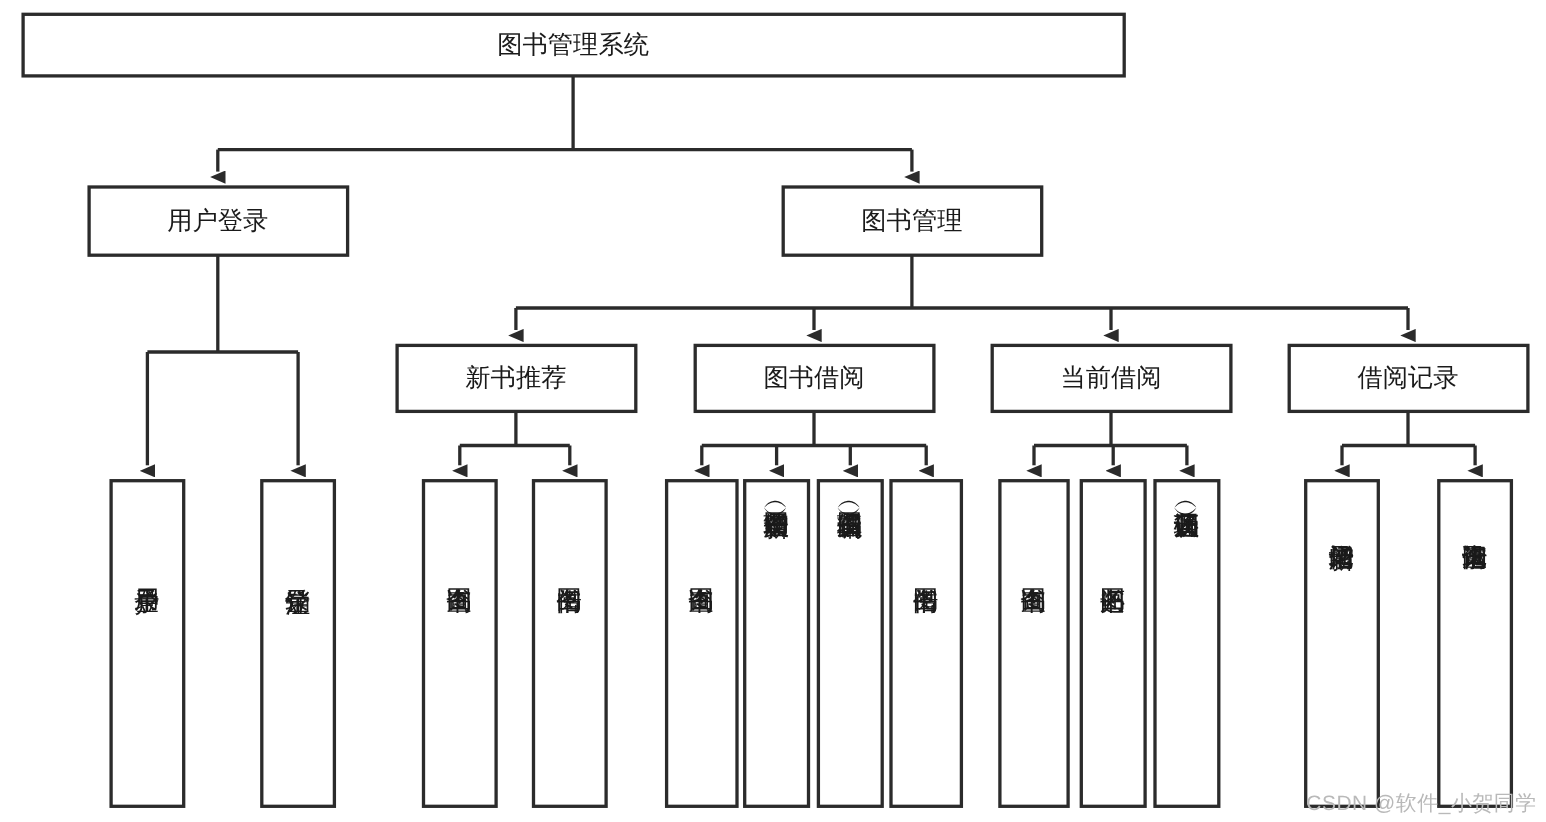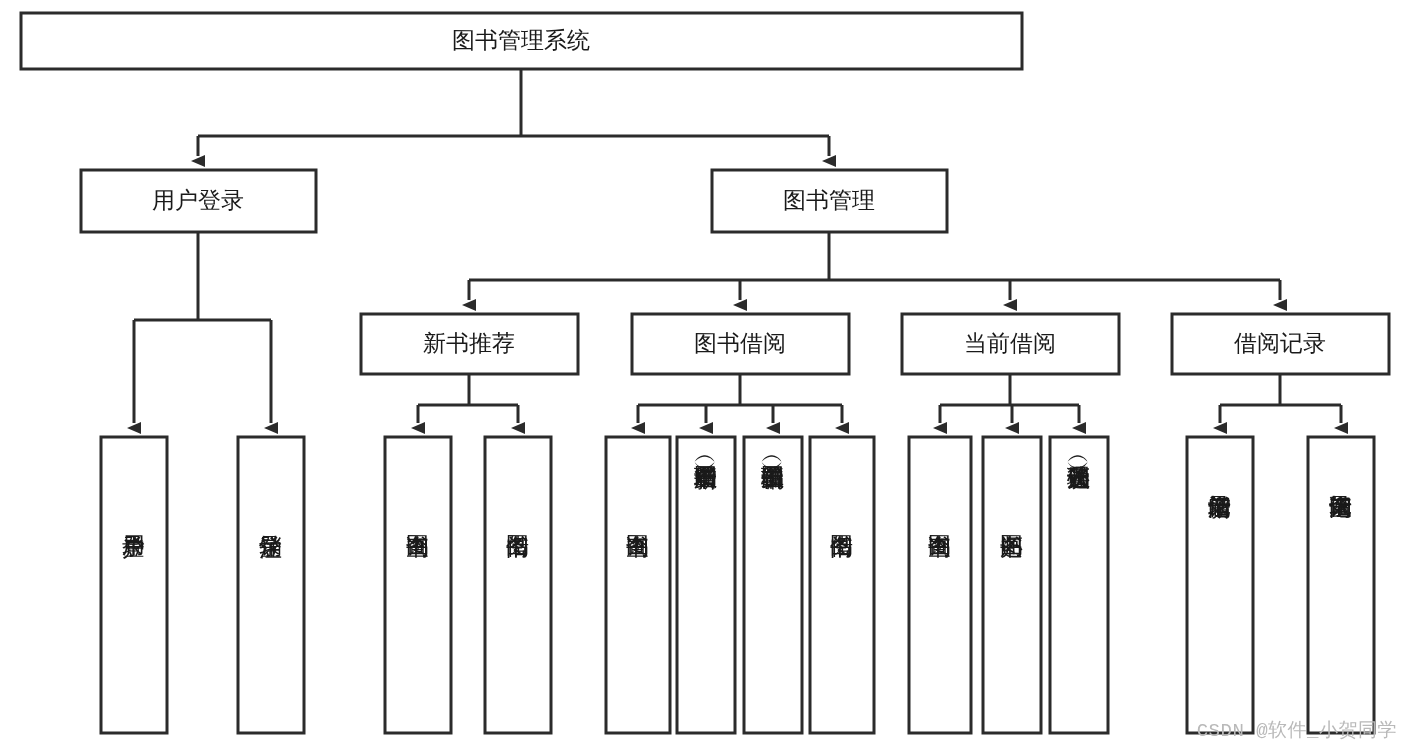--- a/index.html
+++ b/index.html
@@ -17,21 +17,21 @@
     dominant-baseline:middle;
   }
   .vert-label{
     font-family:"Liberation Sans","DejaVu Sans",sans-serif;
     fill:#1a1a1a;font-size:23px;text-anchor:middle;
     writing-mode:vertical-rl;
     glyph-orientation-vertical:0;
   }
   .watermark{
     position:absolute;right:8px;bottom:4px;
-    font-family:Liberation Mono, monospace;
+    font-family:Liberation Sans, sans-serif;
     font-size:19px;color:#b9b9b9;white-space:nowrap;
     letter-spacing:0.5px;
   }
 </style>
 </head>
 <body>
 
 <svg id="canvas" viewBox="0 0 1405 747">
   <defs>
     <marker id="arrow" markerWidth="12" markerHeight="14" refX="1" refY="7" orient="auto" markerUnits="userSpaceOnUse">

